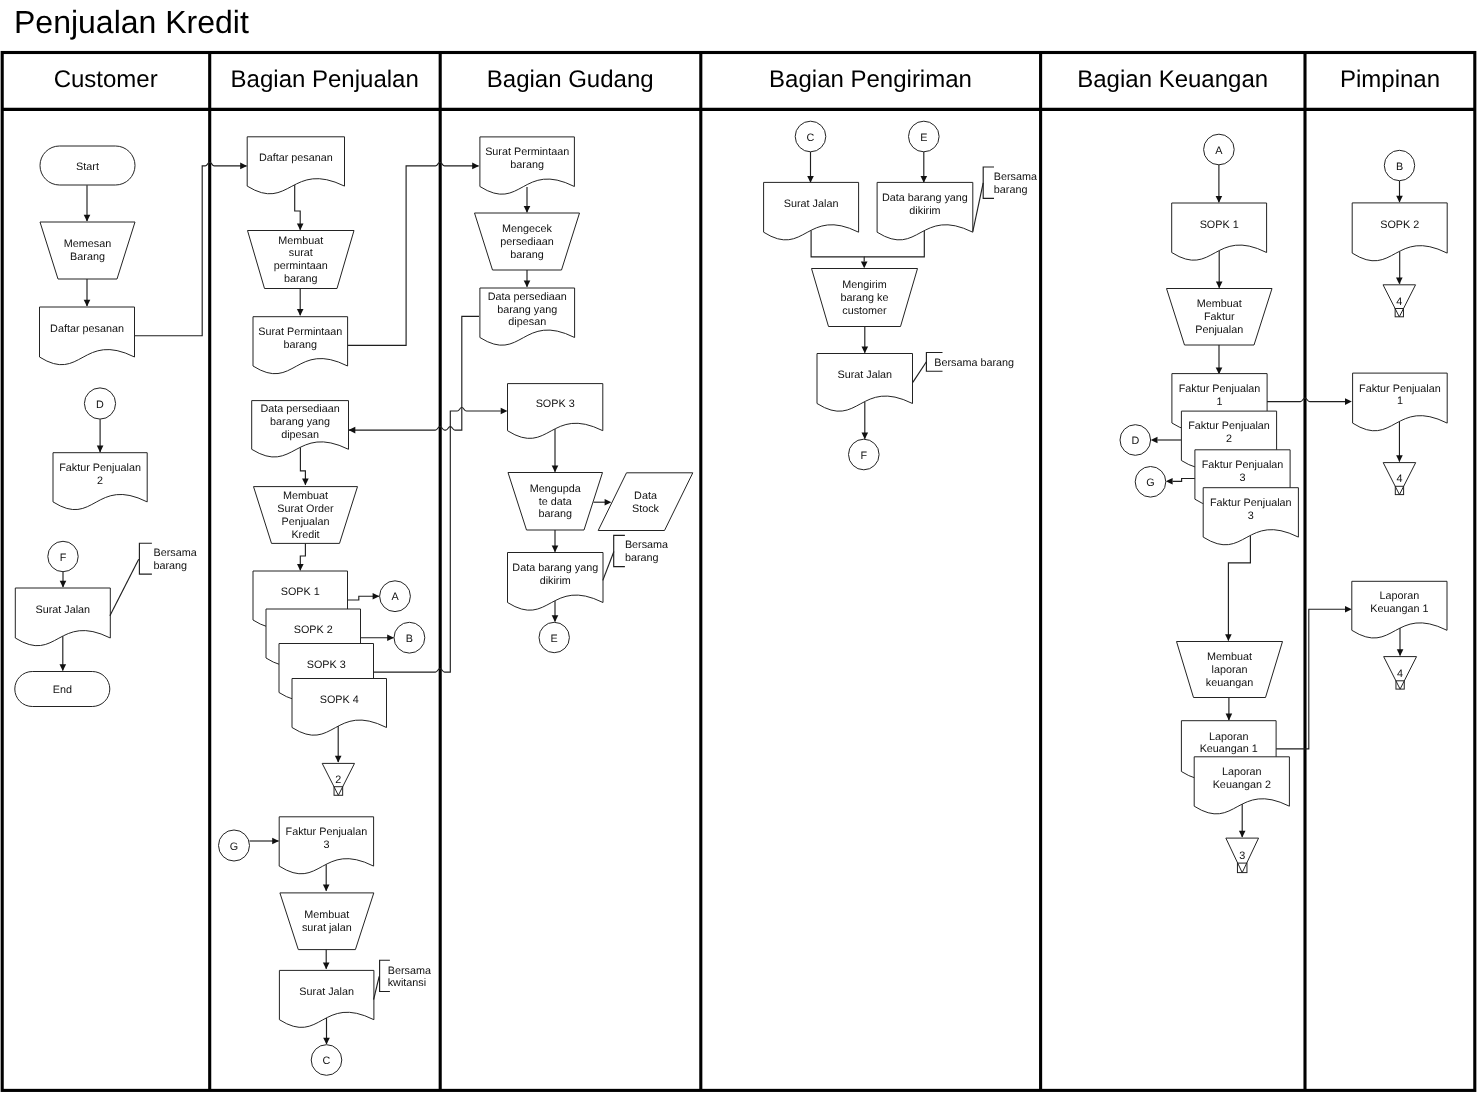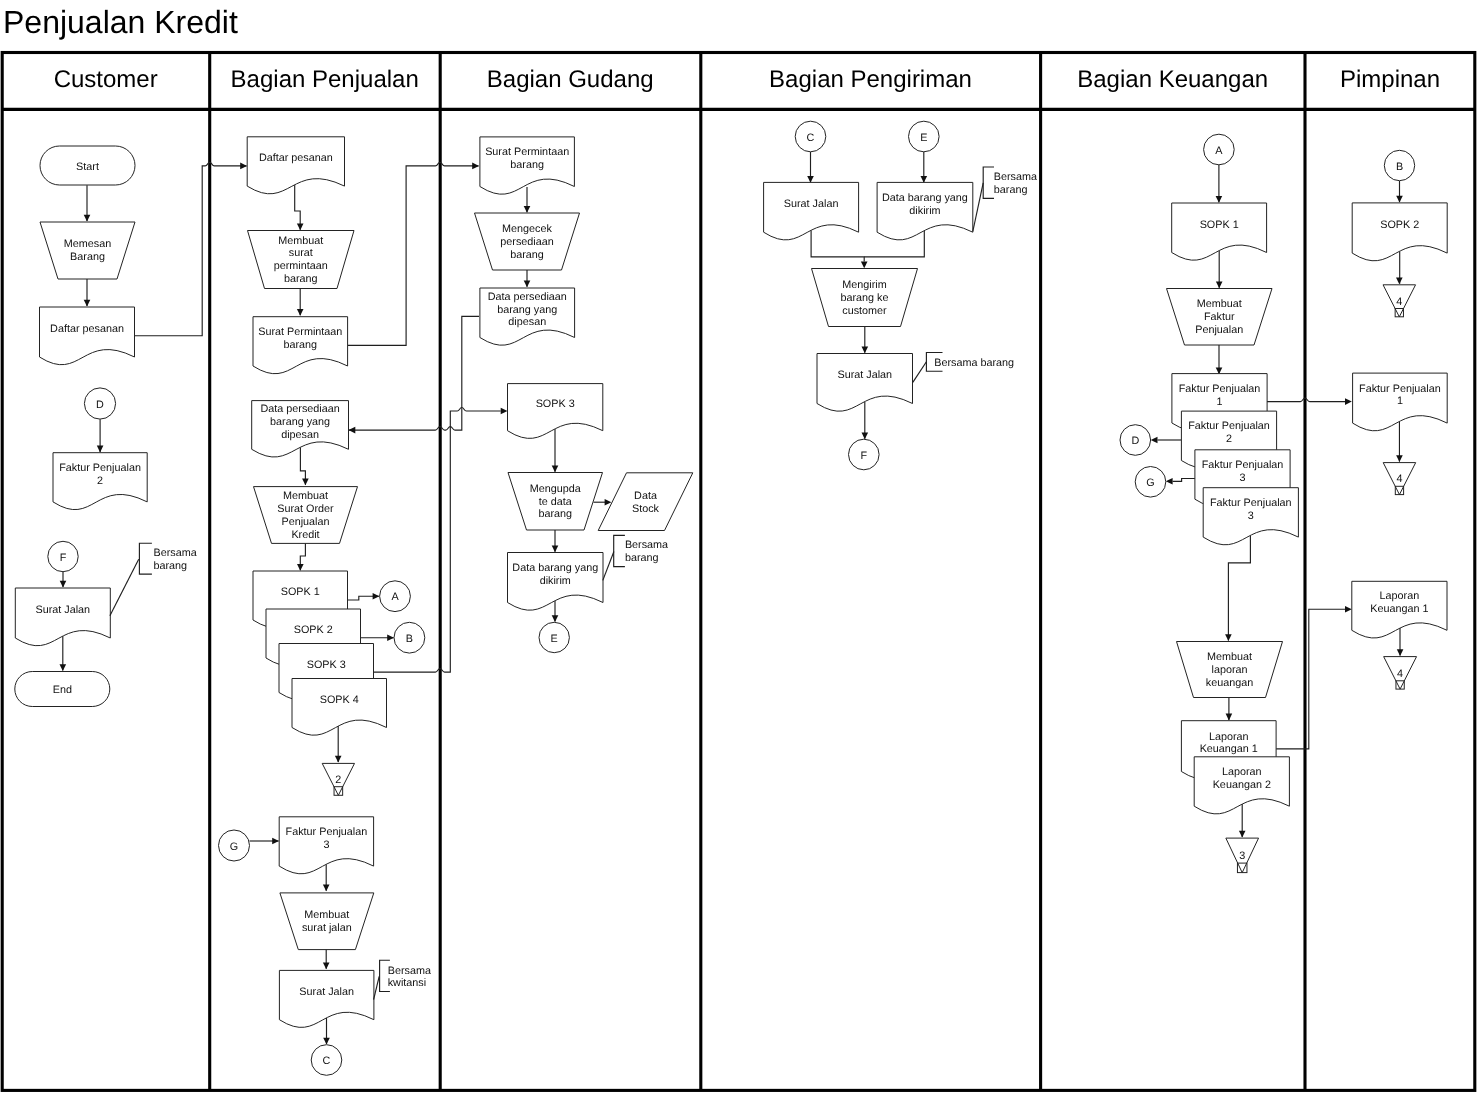--- a/index.html
+++ b/index.html
@@ -11,21 +11,21 @@
   .shape-nofill{fill:none;stroke:#232323;stroke-width:1;stroke-linejoin:miter;}
   .lane-border{fill:none;stroke:#000000;stroke-width:3.1;}
   .edge{fill:none;stroke:#1f1f1f;stroke-width:1.15;}
   .arrowhead{fill:#111111;stroke:none;}
   text{-webkit-font-smoothing:antialiased;text-rendering:geometricPrecision;}
   svg#canvas{opacity:0.999;}
   #page-title{will-change:opacity;opacity:0.999;}
   .nodetext{font-family:"Liberation Sans",sans-serif;font-size:10.8px;fill:#101010;text-anchor:middle;}
   .annot{font-family:"Liberation Sans",sans-serif;font-size:10.8px;fill:#101010;text-anchor:start;}
   .hdrtext{font-family:"Liberation Sans",sans-serif;font-size:24px;fill:#000000;text-anchor:middle;}
-  #page-title{position:absolute;left:3px;top:2px;font-size:32px;color:#000;line-height:40px;letter-spacing:0px;}
+  #page-title{position:absolute;left:14px;top:2px;font-size:32px;color:#000;line-height:40px;letter-spacing:0px;}
 </style>
 </head>
 <body>
 
 <div id="root">
 <div id="page-title">Penjualan Kredit</div>
 <svg id="canvas" width="1477" height="1093" viewBox="0 0 1477 1093">
       <g>
         <rect x="2.2" y="52.5" width="1472.6" height="1037.9" class="lane-border"></rect>
         <line x1="2.2" y1="109.4" x2="1474.8" y2="109.4" class="lane-border"></line>

